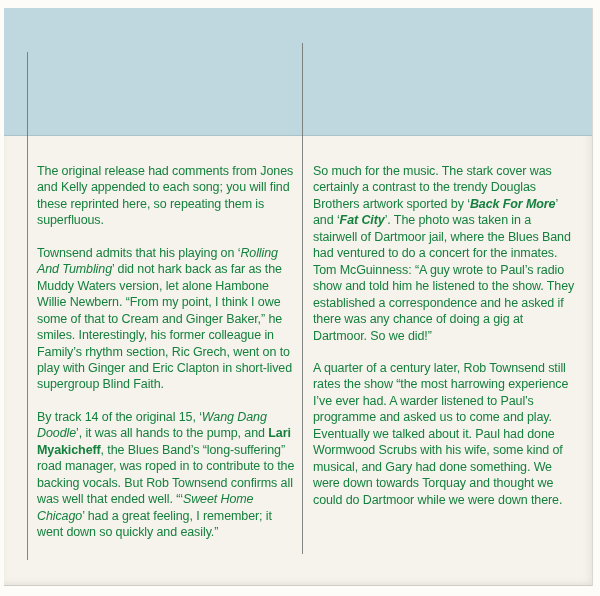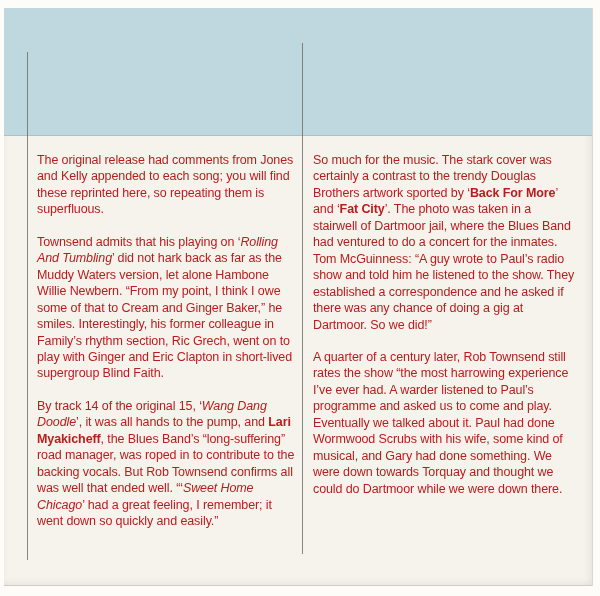--- a/index.html
+++ b/index.html
@@ -39,33 +39,33 @@
     position: absolute;
     width: 1px;
     background: #6e726e;
     opacity: 0.85;
   }
   #rule-left { left: 27px; top: 52px; height: 508px; }
   #rule-mid  { left: 302px; top: 43px; height: 511px; }
   
   .col {
     position: absolute;
-    top: 152px;
+    top: 163px;
     font-size: 12.5px;
     line-height: 16.45px;
     letter-spacing: -0.1px;
-    color: #b91c1c;
+    color: #15803d;
     text-align: left;
   }
   #col-left  { left: 37px;  width: 260px; }
   #col-right { left: 313px; width: 264px; }
   .col p { margin: 0 0 16px 0; }
   .col span.i  { font-style: italic; }
   .col span.b  { font-weight: 700; }
-  .col span.bi { font-weight: 700; }
+  .col span.bi { font-weight: 700; font-style: italic; }
 </style>
 </head>
 <body>
 
 <div class="scan">
   <div class="page">
     <div class="band"></div>
   </div>
 
   <div class="rule" id="rule-left"></div>

